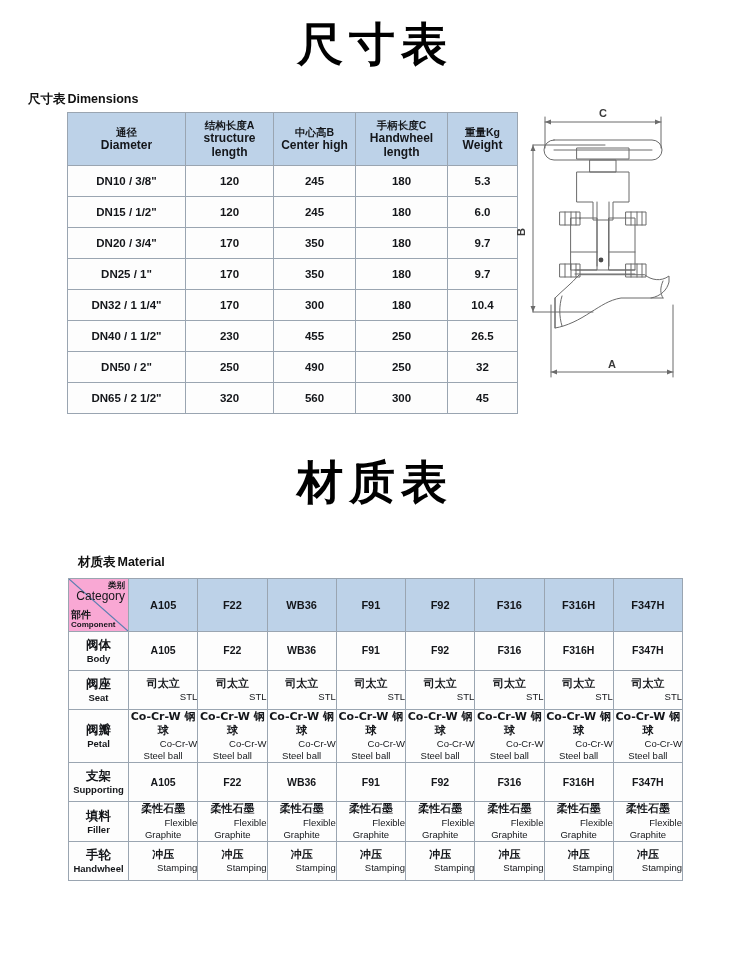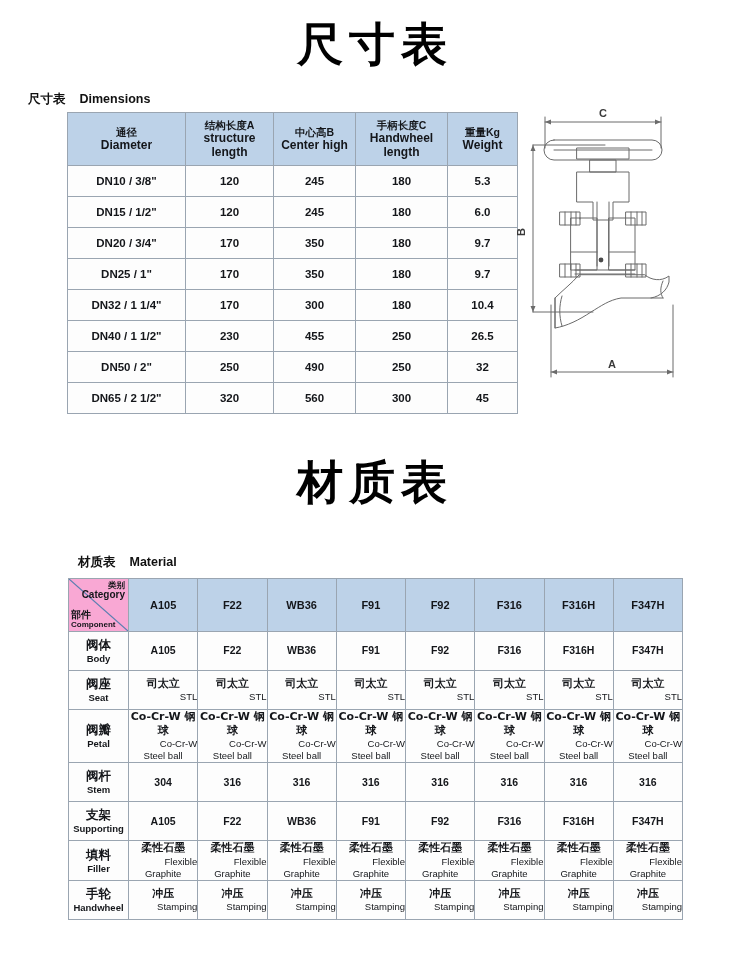--- a/index.html
+++ b/index.html
@@ -25,21 +25,21 @@
   #mat-title{position:absolute;left:0;top:452px;width:750px;}
 
   
   .sub-caption{
     font-size:12.5px;
     font-weight:700;
     color:#111;
     white-space:nowrap;
   }
   .sub-caption .cn{font-family:"DejaVu Sans","Liberation Sans",sans-serif;}
-  .sub-caption .en{margin-left:14px;font-weight:700;}
+  .sub-caption .en{margin-left:2px;font-weight:700;}
   #dim-caption{position:absolute;left:28px;top:91px;}
   #mat-caption{position:absolute;left:78px;top:554px;}
 
   
   table{border-collapse:collapse;table-layout:fixed;}
   table td,table th{
     border:1px solid #9aa5b1;
     text-align:center;
     vertical-align:middle;
     background:#fdfdfd;
@@ -78,21 +78,21 @@
 
   
   #corner-cell{position:relative;background:#f9a8d4;overflow:hidden;}
   #corner-cell .diag{
     position:absolute;left:0;top:0;width:100%;height:100%;
   }
   #corner-cell .cat{
     position:absolute;right:3px;top:2px;text-align:right;line-height:1.05;
   }
   #corner-cell .cat .cn{display:block;font-size:8.5px;font-weight:700;}
-  #corner-cell .cat .en{display:block;font-size:10px;font-weight:700;}
+  #corner-cell .cat .en{display:block;font-size:12px;font-weight:400;}
   #corner-cell .comp{
     position:absolute;left:2px;bottom:2px;text-align:left;line-height:1.05;
   }
   #corner-cell .comp .cn{display:block;font-size:10px;font-weight:700;margin-top:41px;}
   #corner-cell .comp .en{display:block;font-size:8px;font-weight:700;}
 
   
   #valve-figure{position:absolute;left:505px;top:100px;width:240px;height:300px;}
   #valve-figure svg{display:block;}
   .dimlabel{font-family:"Liberation Sans","DejaVu Sans",sans-serif;font-size:11px;font-weight:700;fill:#3a3a3a;}
@@ -431,34 +431,20 @@
           <span class="l l3">Steel ball</span>
         </td>
         <td class="cell">
           <span class="l l1">Co-Cr-W 钢球</span>
           <span class="l l2">Co-Cr-W</span>
           <span class="l l3">Steel ball</span>
         </td>
       </tr>
       <tr>
         <td class="rowlabel">
-          <span class="cn">阀杆</span>
-          <span class="en">Stem</span>
-        </td>
-        <td class="cell single">304</td>
-        <td class="cell single">316</td>
-        <td class="cell single">316</td>
-        <td class="cell single">316</td>
-        <td class="cell single">316</td>
-        <td class="cell single">316</td>
-        <td class="cell single">316</td>
-        <td class="cell single">316</td>
-      </tr>
-      <tr>
-        <td class="rowlabel">
           <span class="cn">支架</span>
           <span class="en">Supporting</span>
         </td>
         <td class="cell single">A105</td>
         <td class="cell single">F22</td>
         <td class="cell single">WB36</td>
         <td class="cell single">F91</td>
         <td class="cell single">F92</td>
         <td class="cell single">F316</td>
         <td class="cell single">F316H</td>

